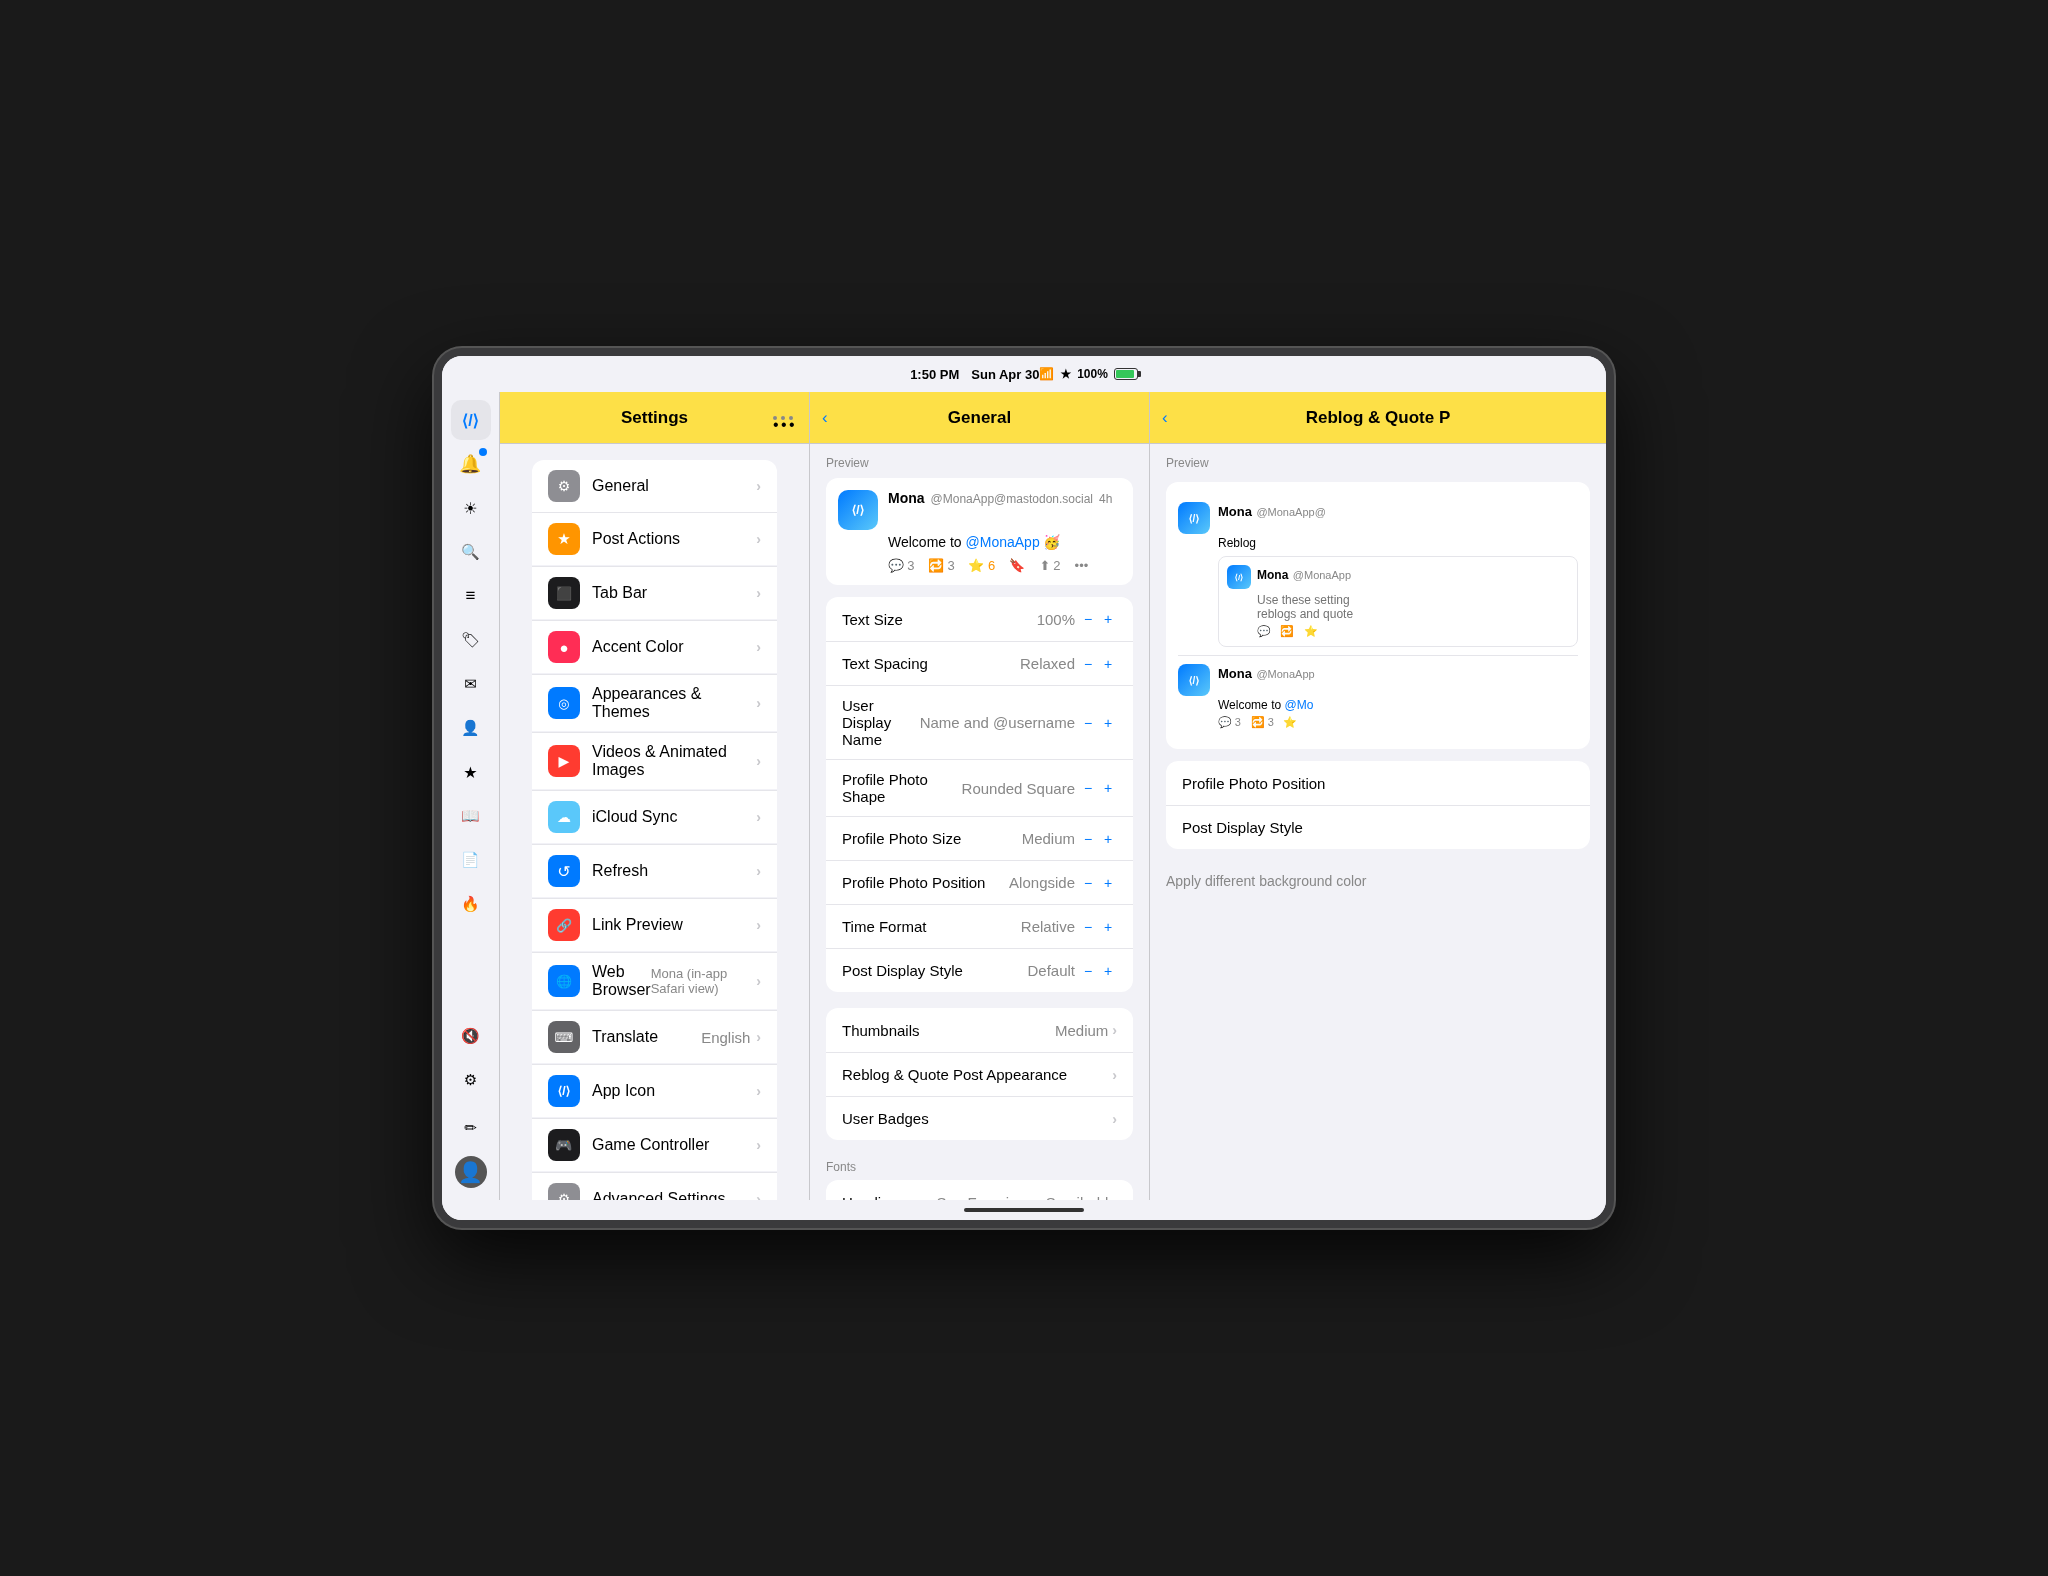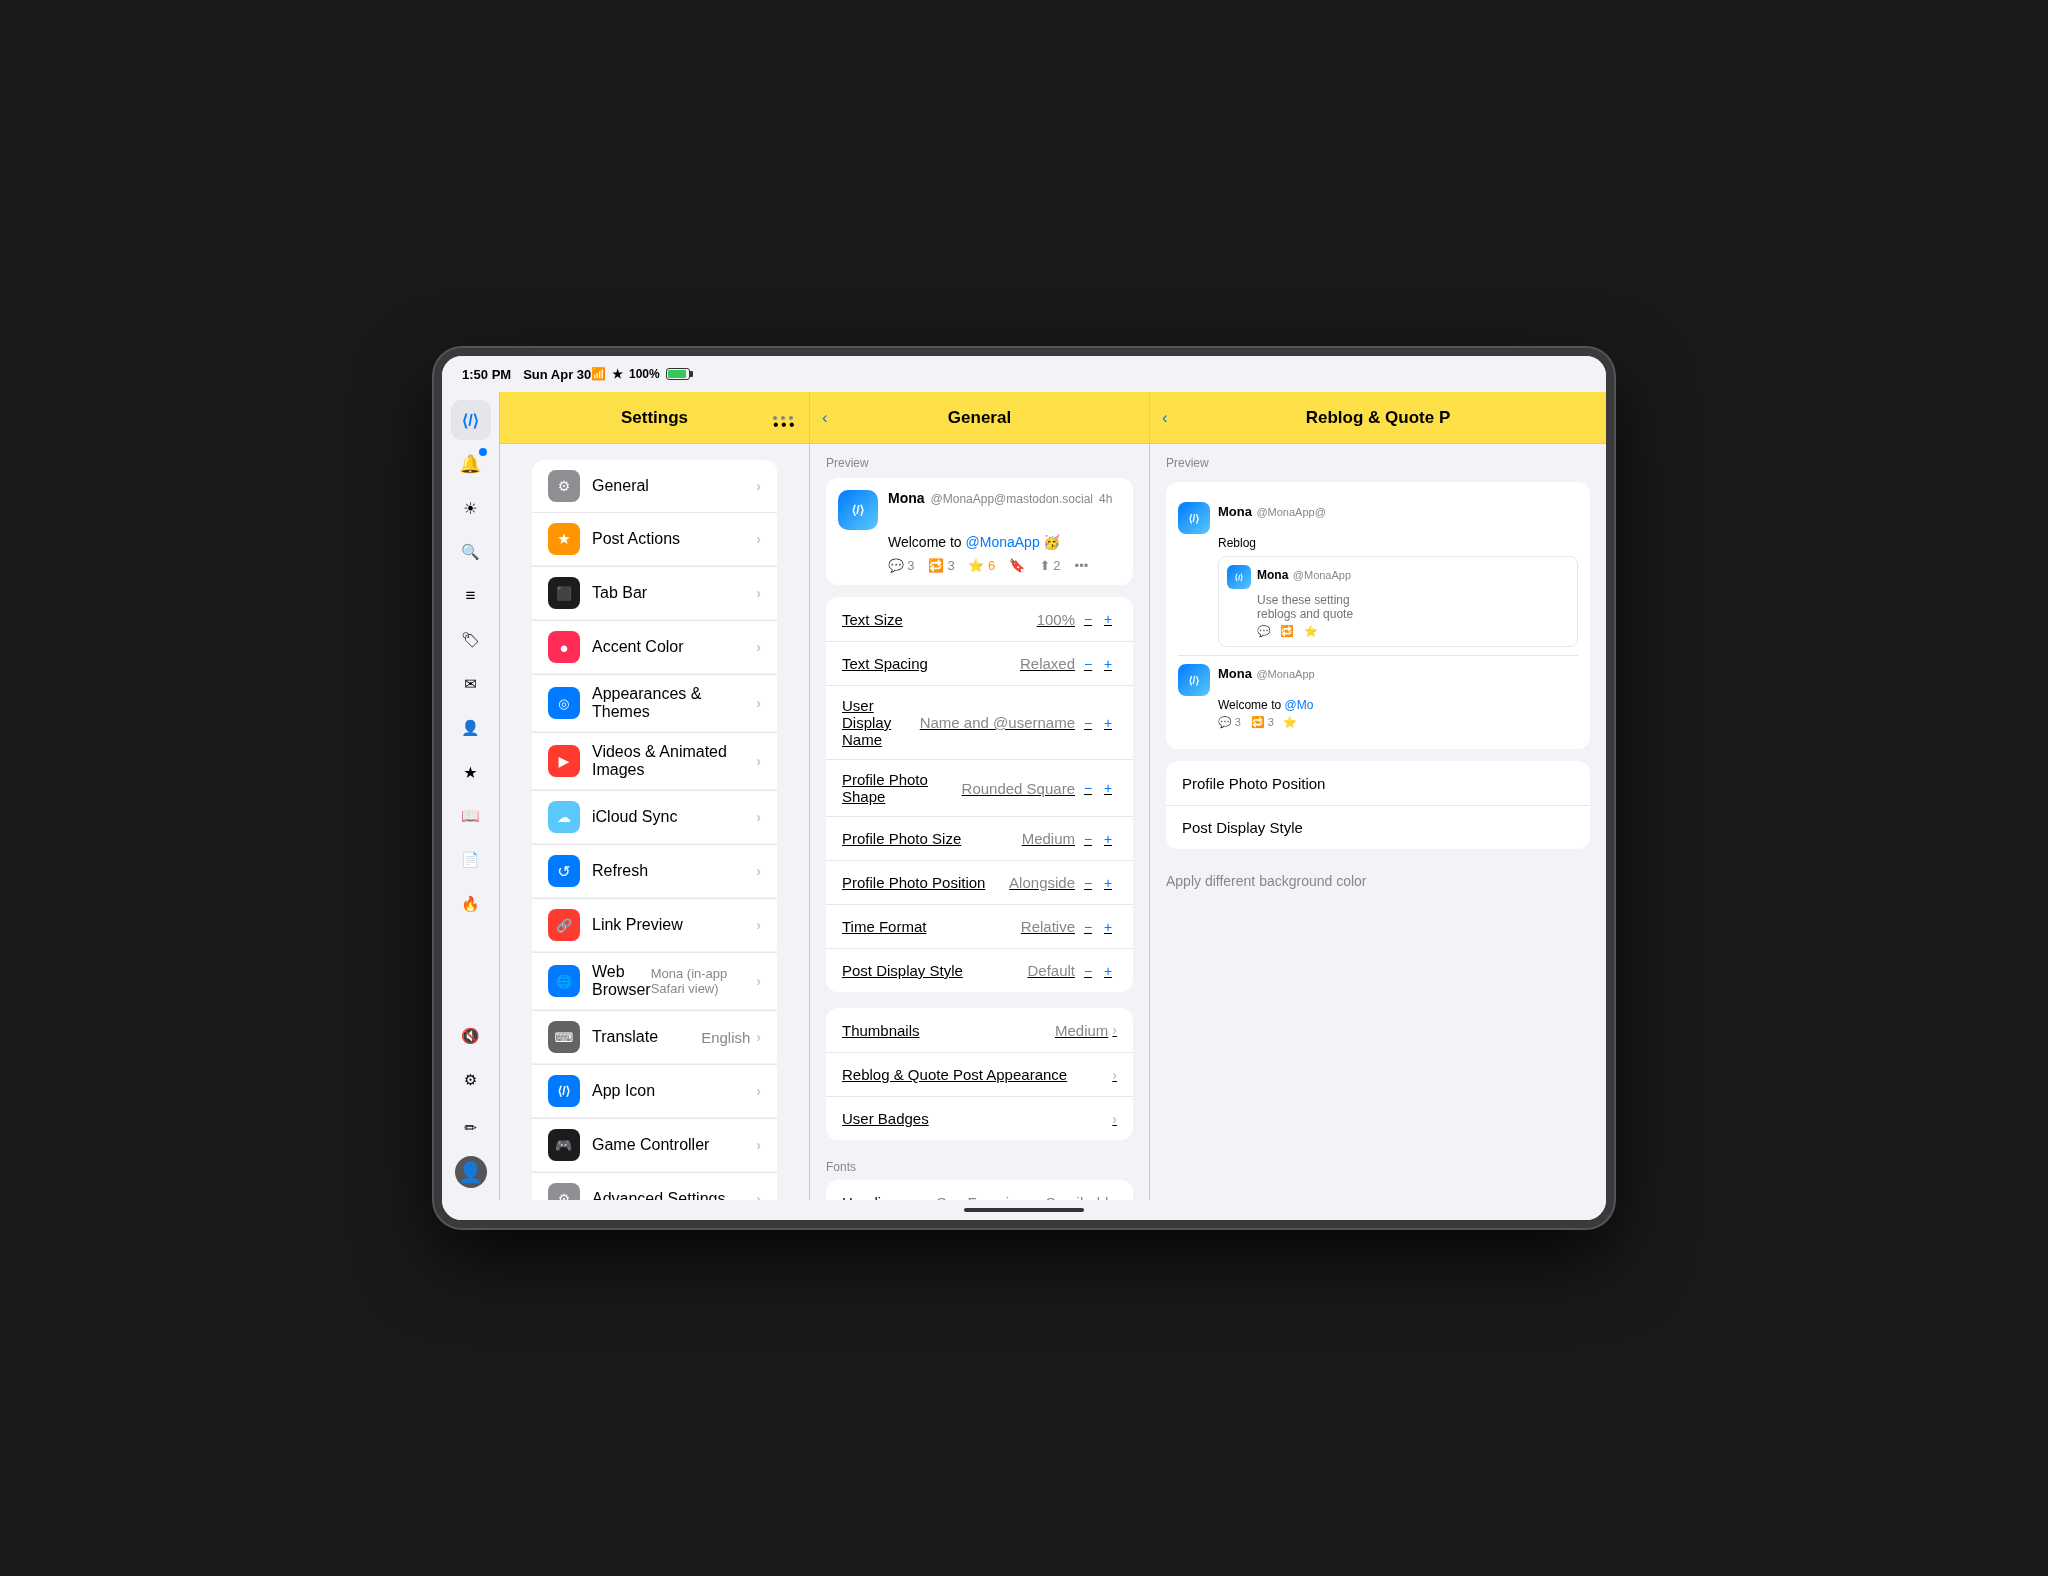--- a/index.html
+++ b/index.html
@@ -22,21 +22,21 @@
       position: relative;
       display: flex;
       flex-direction: column;
     }
     
     .status-bar {
       height: 36px;
       background: #f2f2f7;
       display: flex;
       align-items: center;
-      justify-content: flex-start;
+      justify-content: center;
       padding: 0 20px;
       flex-shrink: 0;
     }
     .status-left {
       display: flex;
       align-items: center;
       gap: 12px;
       font-size: 13px;
       font-weight: 600;
     }
@@ -288,21 +288,20 @@
       background: #fff;
       min-height: 44px;
     }
     .settings-row + .settings-row {
       border-top: 0.5px solid #e5e5ea;
     }
     .row-group {
       margin: 0 16px 16px;
       border-radius: 12px;
       overflow: hidden;
-      text-decoration: underline;
     }
     .row-label {
       flex: 1;
       font-size: 15px;
       color: #000;
     }
     .row-value {
       font-size: 15px;
       color: #888;
       margin-right: 4px;

